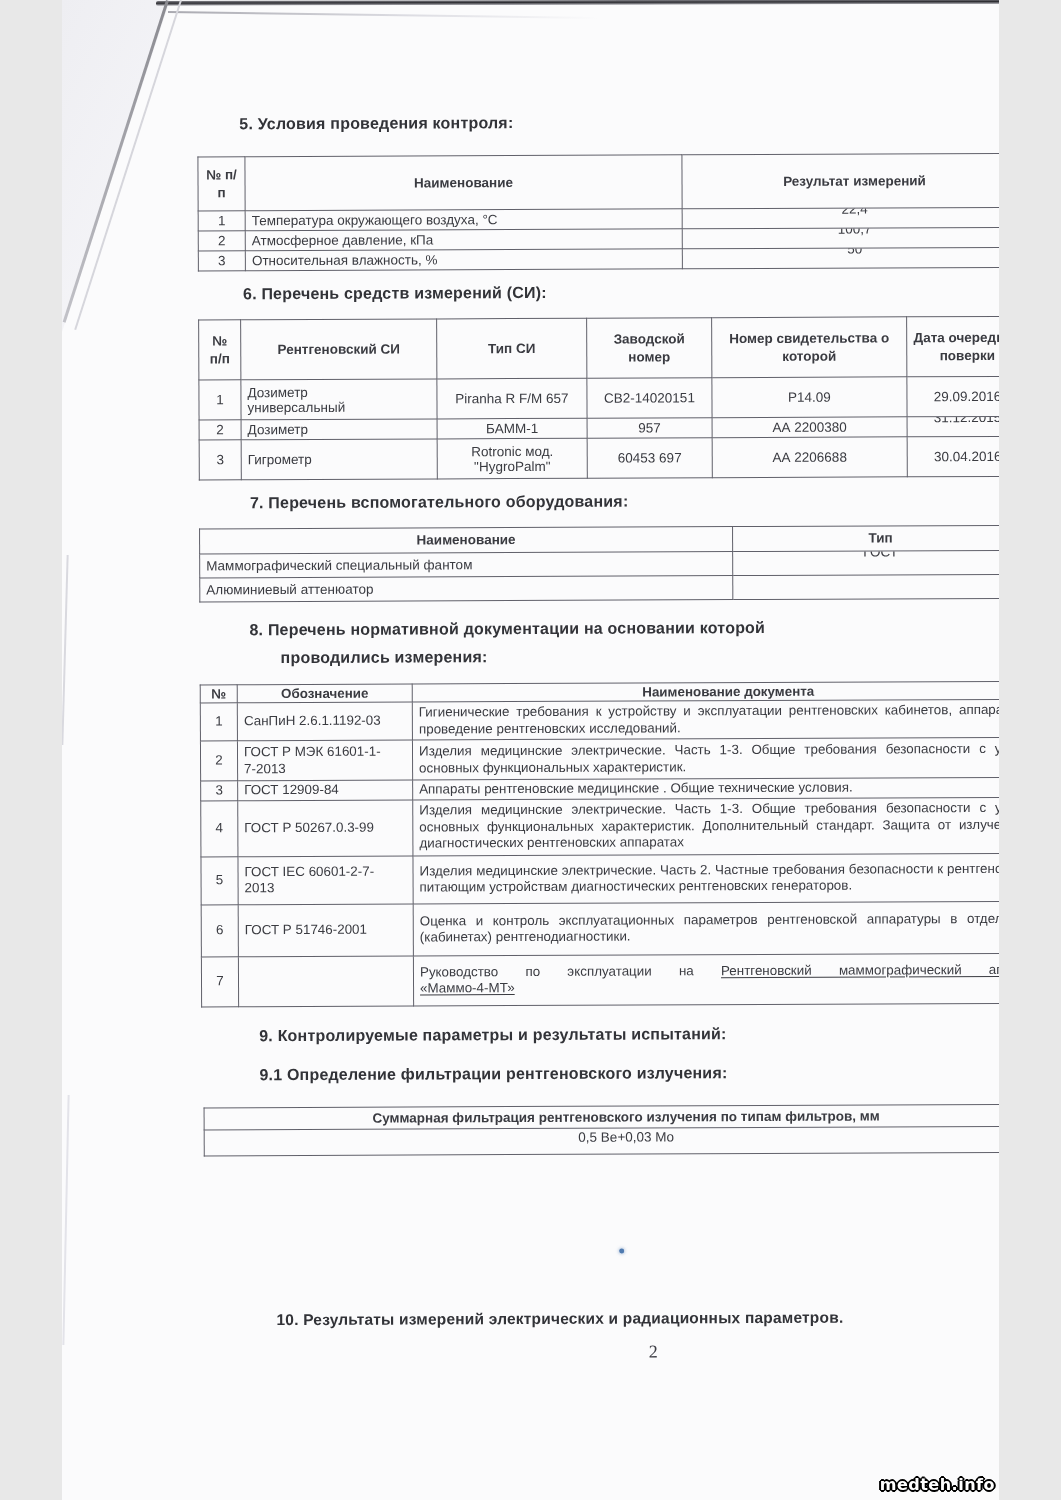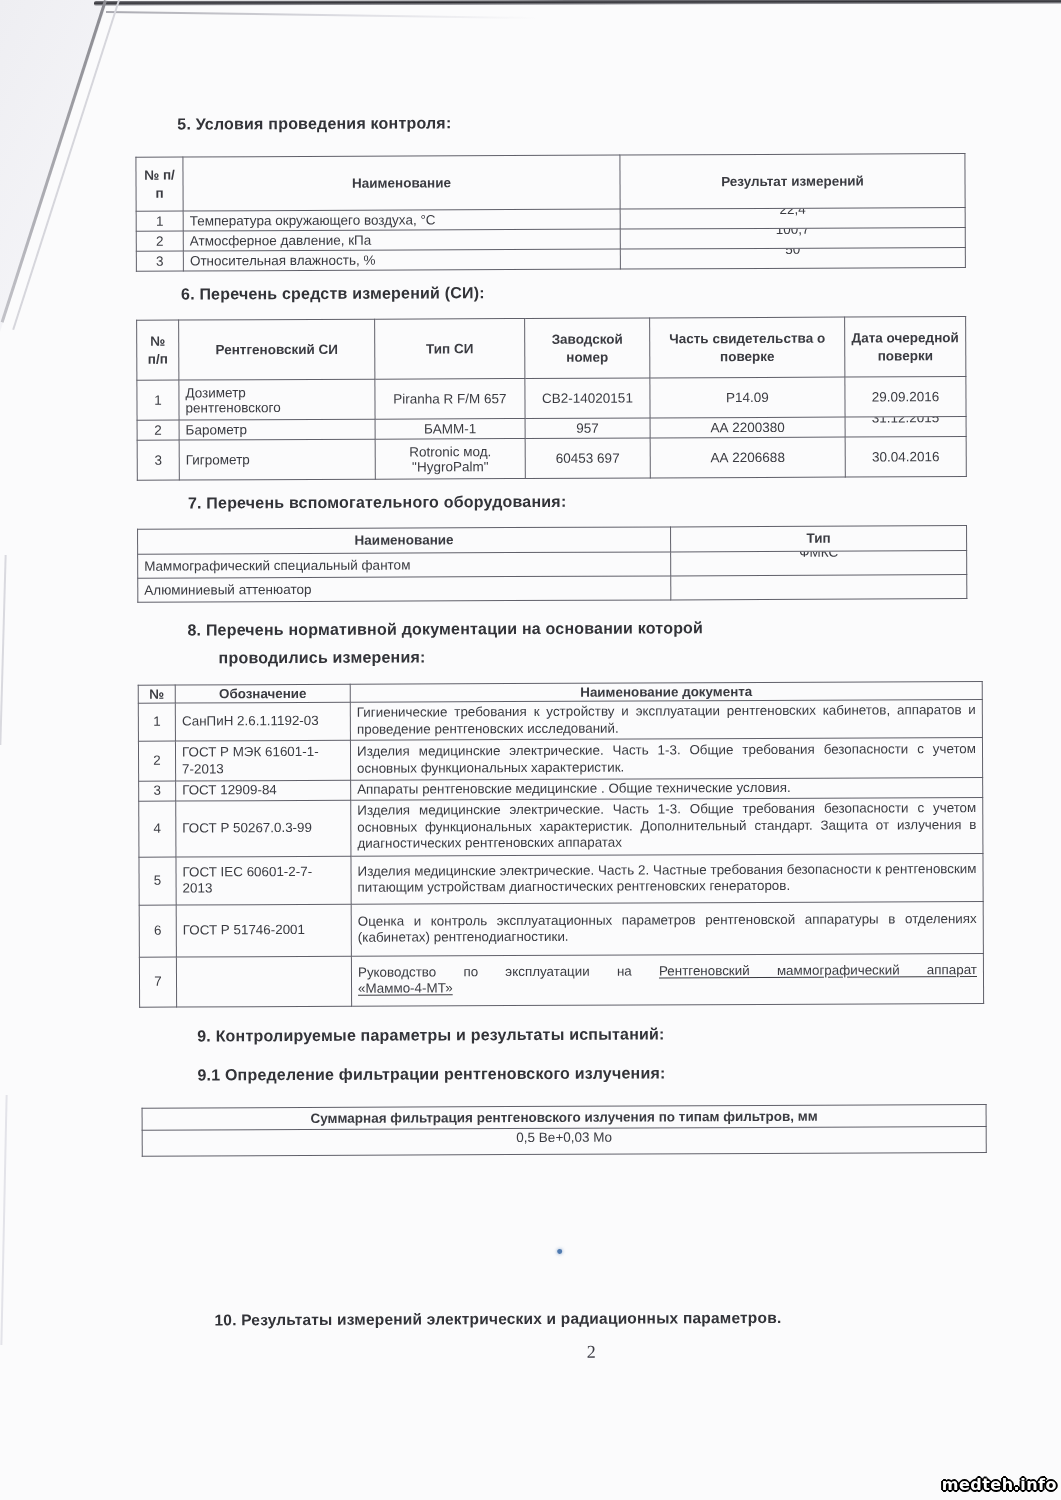--- a/index.html
+++ b/index.html
@@ -1,19 +1,19 @@
 <!DOCTYPE html>
 <html><head>
 <meta charset="utf-8">
 <style>
   html,body { margin:0; padding:0; background:#e8e8e8; }
   .page {
-    position:relative; width:1061px; height:1500px; margin:0 auto;
+    position:relative; width:905px; height:1500px; margin:0 auto;
     background:#fbfbfc; overflow:hidden;
-    font-family:"Liberation Sans", sans-serif; color:#3a3b41;
+    font-family:"Liberation Sans", sans-serif; color:#3a3b41;padding-left:32px;
   }
   .content { position:absolute; inset:0; transform:rotate(-0.25deg); }
 
   
   .edge-top {
     position:absolute; left:94px; top:1px; right:-4px; height:5px;
     background:linear-gradient(to bottom, #86868c, #2e2e33 45%, #9b9ba1 85%, rgba(255,255,255,0));
     transform:rotate(-0.12deg); transform-origin:left top; border-radius:2px;
   }
   .edge-top2 {
@@ -149,36 +149,36 @@
           <col style="width:125px">
           <col style="width:195px">
           <col>
         </colgroup>
       <thead>
         <tr>
           <th>№ п/п</th>
           <th>Рентгеновский СИ</th>
           <th>Тип СИ</th>
           <th>Заводской номер</th>
-          <th>Часть свидетельства о поверке</th>
+          <th>Номер свидетельства о которой</th>
           <th>Дата очередной поверки</th>
         </tr>
       </thead>
       <tbody>
         <tr style="height:40px">
           <td class="c">1</td>
-          <td class="narrow">Дозиметр рентгеновского</td>
+          <td class="narrow">Дозиметр универсальный</td>
           <td class="c">Piranha R F/M 657</td>
           <td class="c">CB2-14020151</td>
           <td class="c">P14.09</td>
           <td class="c">29.09.2016</td>
         </tr>
         <tr style="height:20px">
           <td class="c">2</td>
-          <td>Барометр</td>
+          <td>Дозиметр</td>
           <td class="c">БАММ-1</td>
           <td class="c">957</td>
           <td class="c">АА 2200380</td>
           <td class="c"><span class="raise">31.12.2015</span></td>
         </tr>
         <tr style="height:40px">
           <td class="c">3</td>
           <td>Гигрометр</td>
           <td class="c">Rotronic мод. "HygroPalm"</td>
           <td class="c">60453 697</td>
@@ -197,21 +197,21 @@
         </colgroup>
       <thead>
         <tr>
           <th>Наименование</th>
           <th>Тип</th>
         </tr>
       </thead>
       <tbody>
         <tr>
           <td>Маммографический специальный фантом</td>
-          <td class="c"><span class="raise2">ФМКС</span></td>
+          <td class="c"><span class="raise2">ГОСТ</span></td>
         </tr>
         <tr>
           <td>Алюминиевый аттенюатор</td>
           <td class="c"></td>
         </tr>
       </tbody>
     </table>
 
     <div class="h" id="h8">
       <span>8.  Перечень нормативной документации на основании которой</span>

